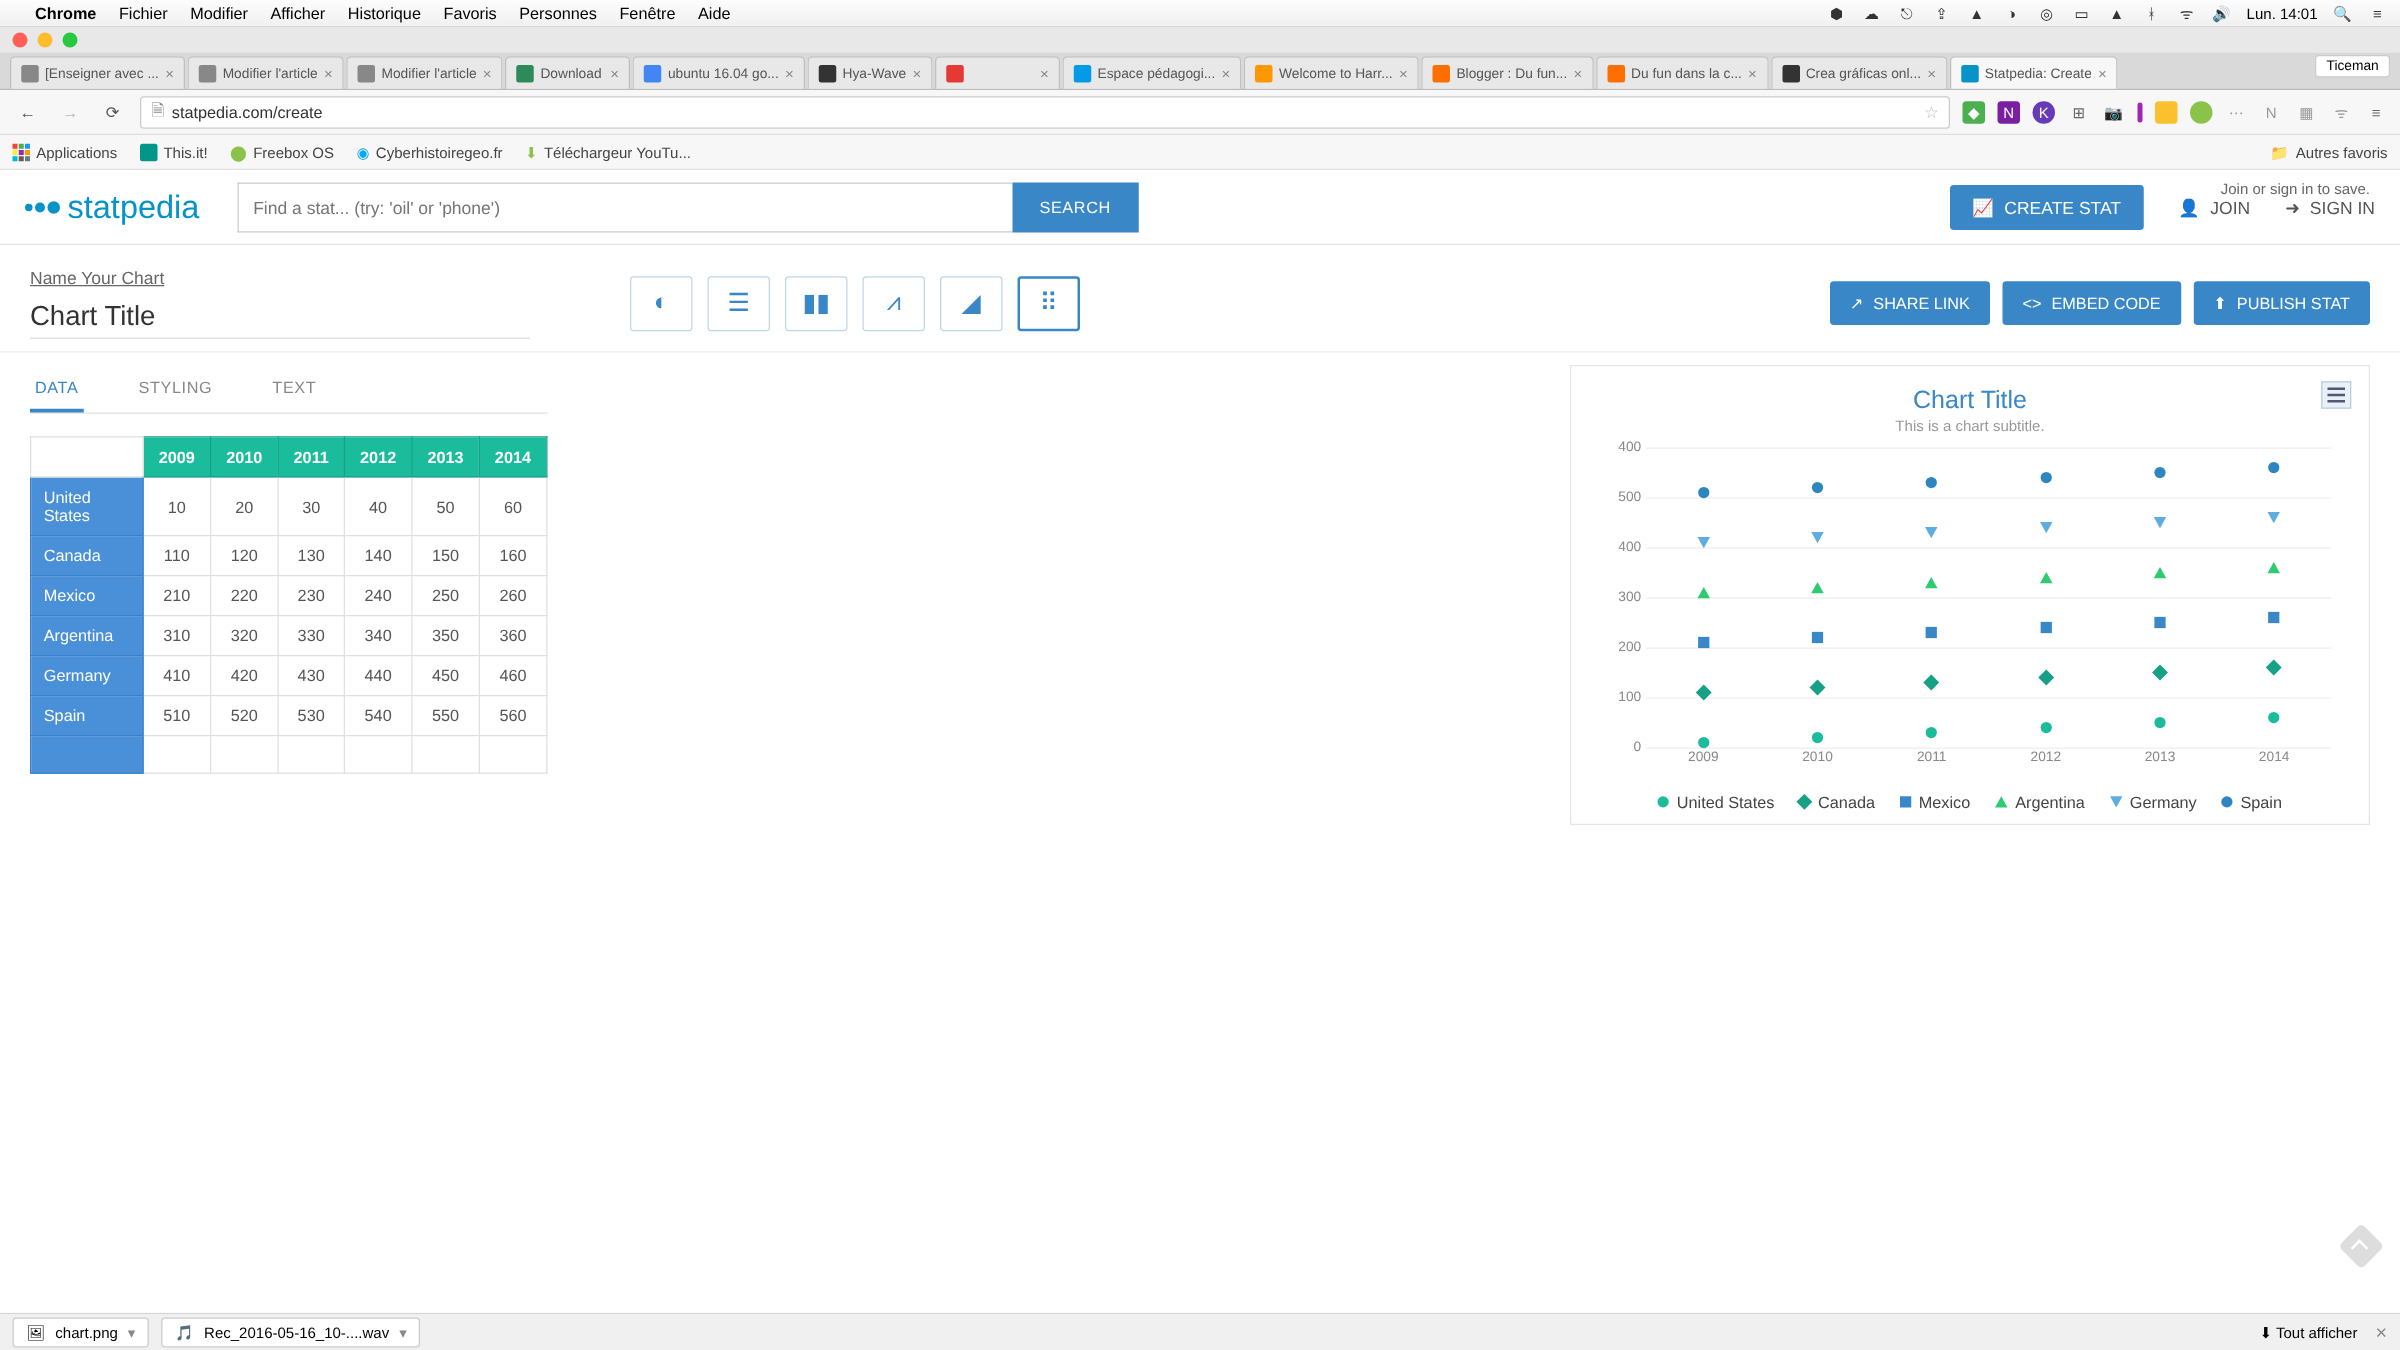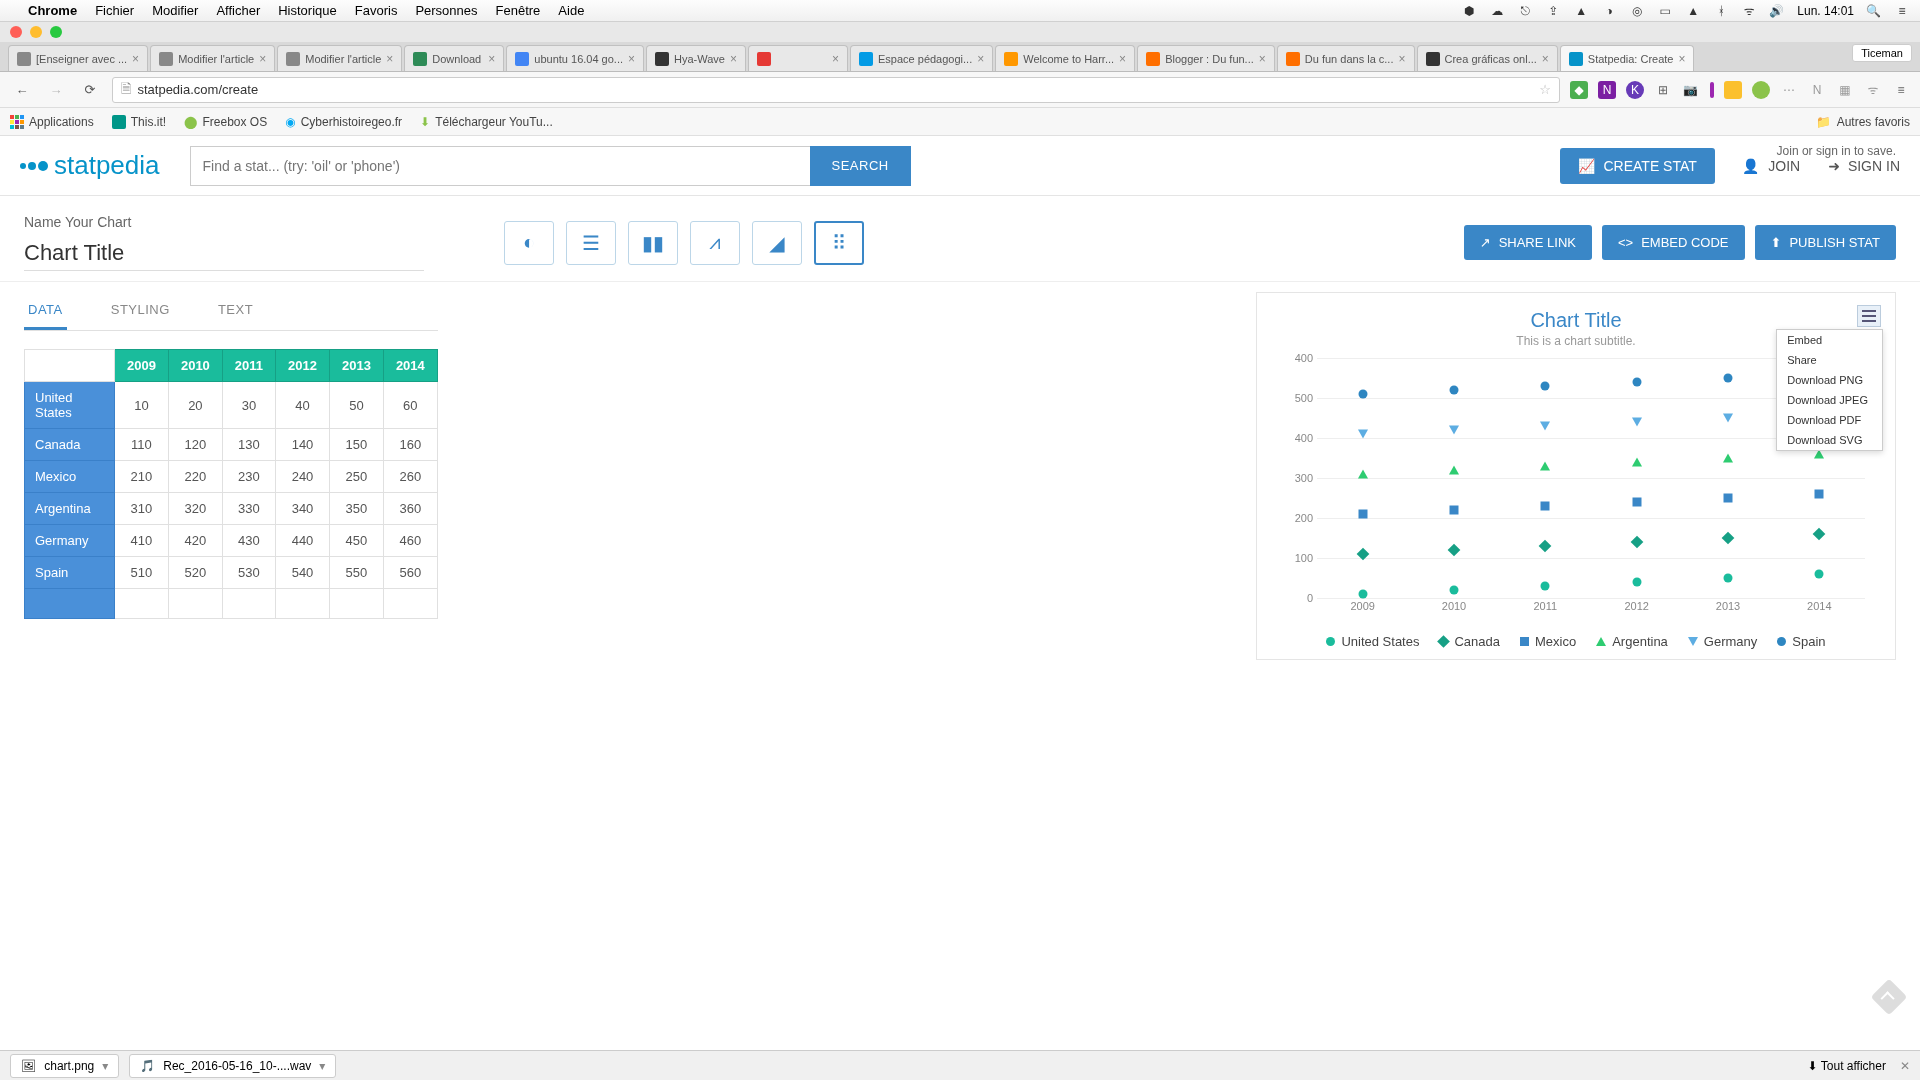--- a/index.html
+++ b/index.html
@@ -42,21 +42,21 @@
 .logo-dots span:first-child{width:6px;height:6px;}
 .search-wrap { display:flex;padding-left:12px; }
 .search-input { width:620px; height:40px; border:1px solid #ccc; border-right:none; padding:0 12px; font-size:14px; color:#888; outline:none;}
 .search-btn { height:40px; padding:0 22px; background:#3a87c7; color:#fff; border:none; font-size:13px; letter-spacing:0.5px;}
 .header-right { margin-left:auto; display:flex; gap:28px; align-items:center;}
 .hdr-link { display:flex; align-items:center; gap:8px; color:#555; font-size:14px;}
 .create-stat-btn { background:#3a87c7; color:#fff; padding:10px 18px; border-radius:3px; display:flex; align-items:center; gap:8px; font-size:14px;}
 
 .toolbar-row { display:flex; align-items:center; padding:18px 24px 10px; gap:20px; border-bottom:1px solid #eee;}
 .name-col { width:400px; }
-.name-label { font-size:14px; color:#666; margin-bottom:6px;}
+.name-label { font-size:14px; color:#666; margin-bottom:6px;text-decoration:underline;}
 .name-input { font-size:22px; color:#333; border:none; border-bottom:1px solid #ddd; width:100%; padding:4px 0; outline:none; font-weight:300;}
 .chart-types { display:flex; gap:12px; margin-left:60px;}
 .ct-btn { width:50px; height:44px; border:1px solid #bcd6e8; border-radius:3px; display:flex; align-items:center; justify-content:center; color:#3a87c7; background:#fff;}
 .ct-btn.selected { border:2px solid #3a87c7; }
 .action-btns { margin-left:auto; display:flex; gap:10px; align-items:center;}
 .act-btn { background:#3a87c7; color:#fff; padding:10px 16px; border-radius:3px; display:flex; align-items:center; gap:8px; font-size:13px;}
 .save-hint { position:absolute; right:24px; top:8px; font-size:12px; color:#666;}
 
 .content-row { display:flex; padding:10px 24px; gap:40px;}
 .left-pane { flex:0 0 auto; }
@@ -450,28 +450,20 @@
         </table>
     </div>
 
     <div style="flex:1"></div>
 
     <div class="chart-pane">
       <div class="chart-menu-btn">
           <span></span>
           <span></span>
           <span></span>
-        </div>
-      <div class="chart-menu" id="chart-menu">
-          <div>Embed</div>
-          <div>Share</div>
-          <div>Download PNG</div>
-          <div>Download JPEG</div>
-          <div>Download PDF</div>
-          <div>Download SVG</div>
         </div>
       <div class="chart-title">Chart Title</div>
       <div class="chart-sub">This is a chart subtitle.</div>
       <div class="plot-area" id="plot-area">
         <div class="y-axis" id="y-axis">
             <div class="y-tick" style="top: 240px;">0</div>
             <div class="y-tick" style="top: 200px;">100</div>
             <div class="y-tick" style="top: 160px;">200</div>
             <div class="y-tick" style="top: 120px;">300</div>
             <div class="y-tick" style="top: 80px;">400</div>

